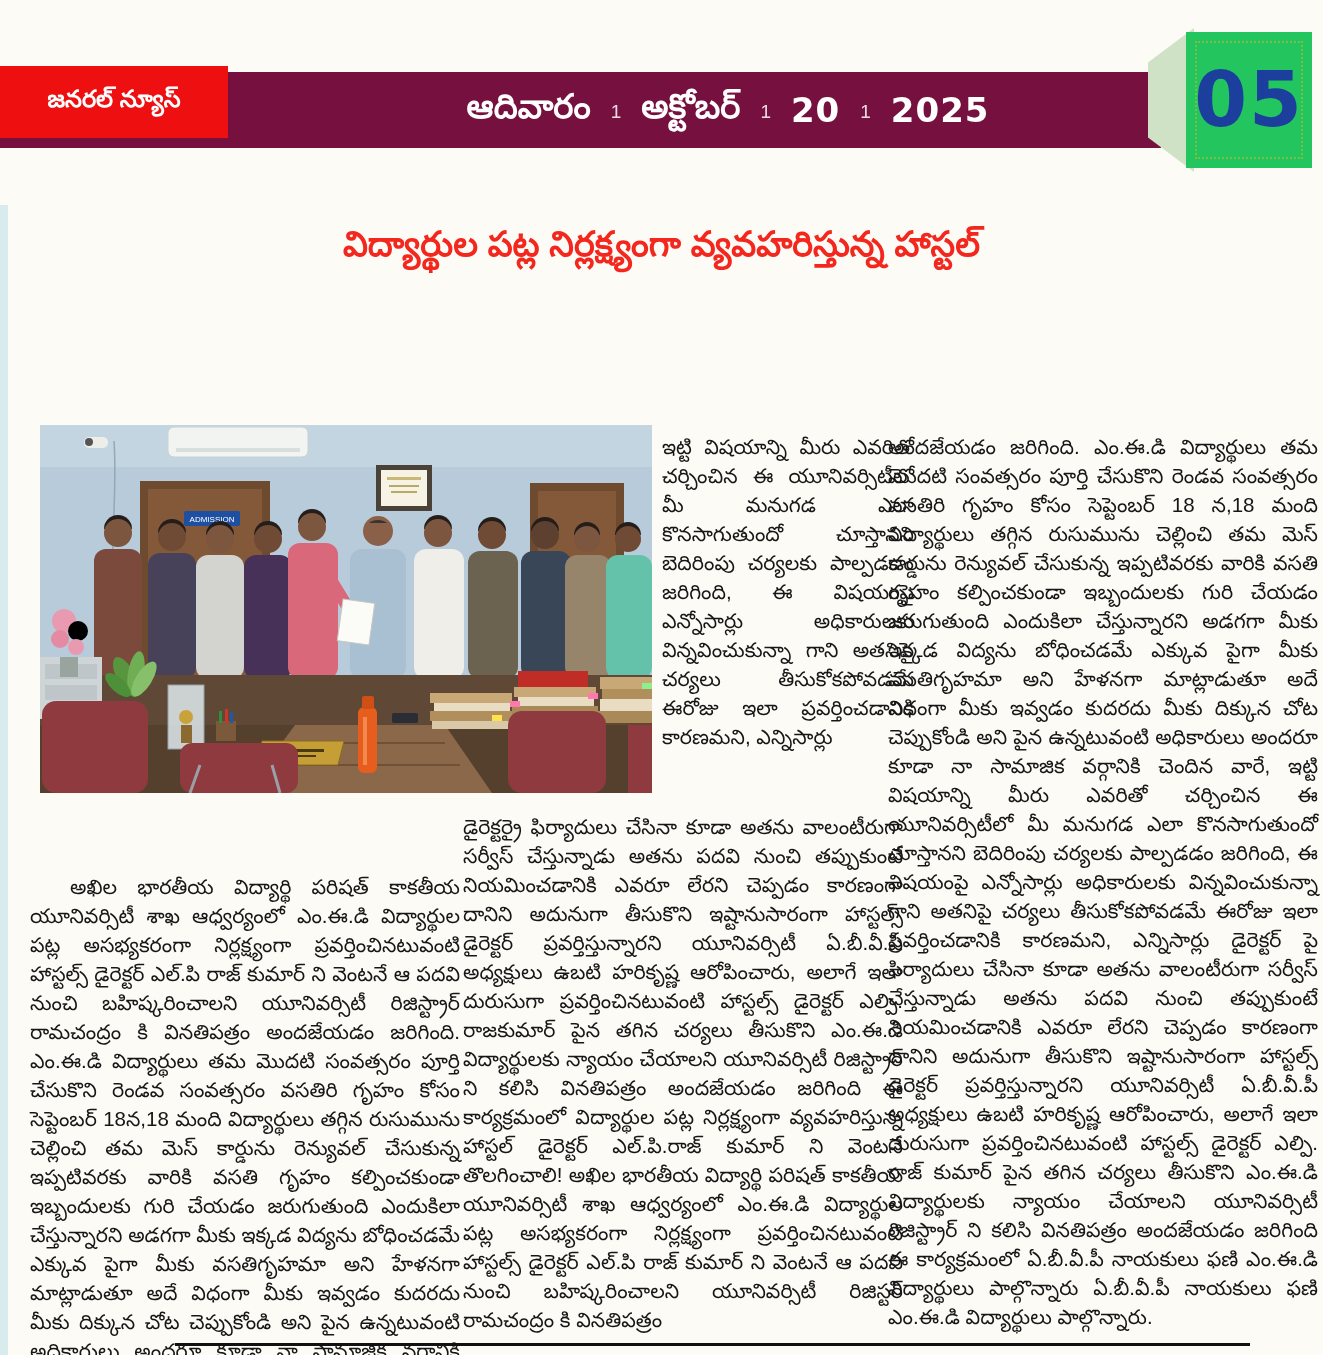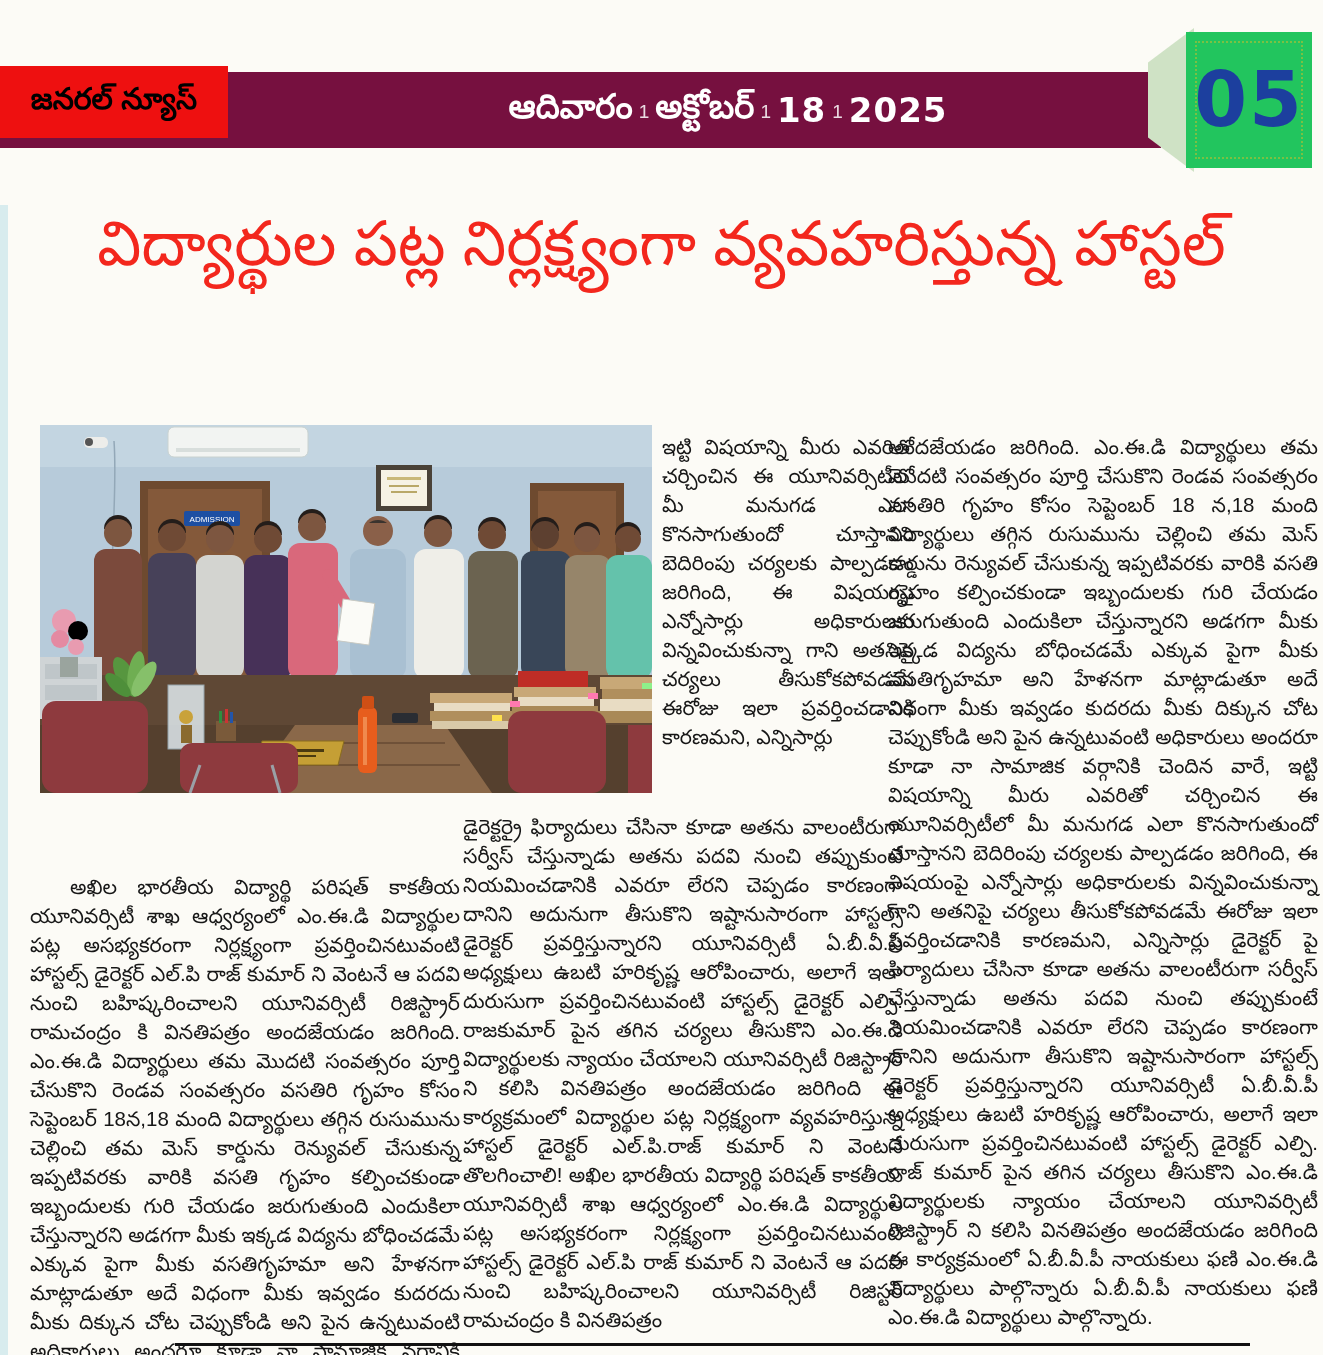--- a/index.html
+++ b/index.html
@@ -6,26 +6,26 @@
   .page{
     position:relative;width:1323px;height:1355px;margin:0 auto;
     background:#fcfbf6;overflow:hidden;
     font-family:"Liberation Sans", sans-serif;
   }
   .left-strip{position:absolute;left:0;top:205px;width:8px;height:1150px;background:#d8ecee;}
   
   .masthead{position:absolute;left:0;top:72px;width:1161px;height:76px;background:#76103f;}
   .kicker{
     position:absolute;left:0;top:66px;width:228px;height:72px;background:#ee1010;
-    color:#000000;font-size:30px;font-weight:bold;
+    color:#ffffff;font-size:24px;font-weight:bold;
     display:flex;align-items:center;justify-content:center;
   }
   .dateline{
     position:absolute;left:468px;top:72px;width:520px;height:76px;color:#fff;
-    display:flex;align-items:center;justify-content:center;gap:6px;
+    display:flex;align-items:center;justify-content:center;gap:20px;
     font-weight:bold;font-size:34px;white-space:nowrap;
   }
   .date-sep{font-size:19px;font-weight:normal;opacity:.85;position:relative;top:2px;}
   .date-num{font-family:"DejaVu Sans", sans-serif;letter-spacing:1px;}
   .fold{
     position:absolute;left:1148px;top:28px;width:46px;height:144px;background:#cfe2c5;
     clip-path:polygon(100% 0,100% 100%,0 76%,0 24%);
   }
   .pagenum-box{
     position:absolute;left:1186px;top:32px;width:126px;height:136px;background:#22c55e;
@@ -35,21 +35,21 @@
     width:104px;height:114px;border:2px dotted #7ac143;
     display:flex;align-items:center;justify-content:center;
   }
   .pagenum{
     font-size:76px;font-weight:800;color:#1c3f9e;letter-spacing:2px;
     font-family:"DejaVu Sans", sans-serif;line-height:1;
   }
   
   .headline{
     position:absolute;left:0;top:190px;width:1323px;text-align:center;
-    color:#f3271d;font-weight:400;font-size:62px;line-height:107px;white-space:nowrap;
+    color:#f3271d;font-weight:700;font-size:35px;line-height:107px;white-space:nowrap;
   }
   
   .photo{position:absolute;left:40px;top:425px;width:612px;height:368px;background:#e5e5e5;}
   .photo svg{display:block;width:100%;height:100%;}
   
   .byline{
     position:absolute;left:75px;top:822px;width:372px;
     font-size:23px;font-weight:bold;color:#111;
     padding-bottom:9px;border-bottom:3px solid #111;
   }
@@ -68,21 +68,21 @@
 
   <div class="left-strip"></div>
 
   <div class="masthead"></div>
   <div class="kicker">జనరల్ న్యూస్</div>
   <div class="dateline">
     <span>ఆదివారం</span>
     <span class="date-sep">1</span>
     <span>అక్టోబర్</span>
     <span class="date-sep">1</span>
-    <span class="date-num">18</span>
+    <span class="date-num">20</span>
     <span class="date-sep">1</span>
     <span class="date-num">2025</span>
   </div>
   <div class="fold"></div>
   <div class="pagenum-box">
     <div class="pagenum-inner">
       <span class="pagenum">05</span>
     </div>
   </div>
 

